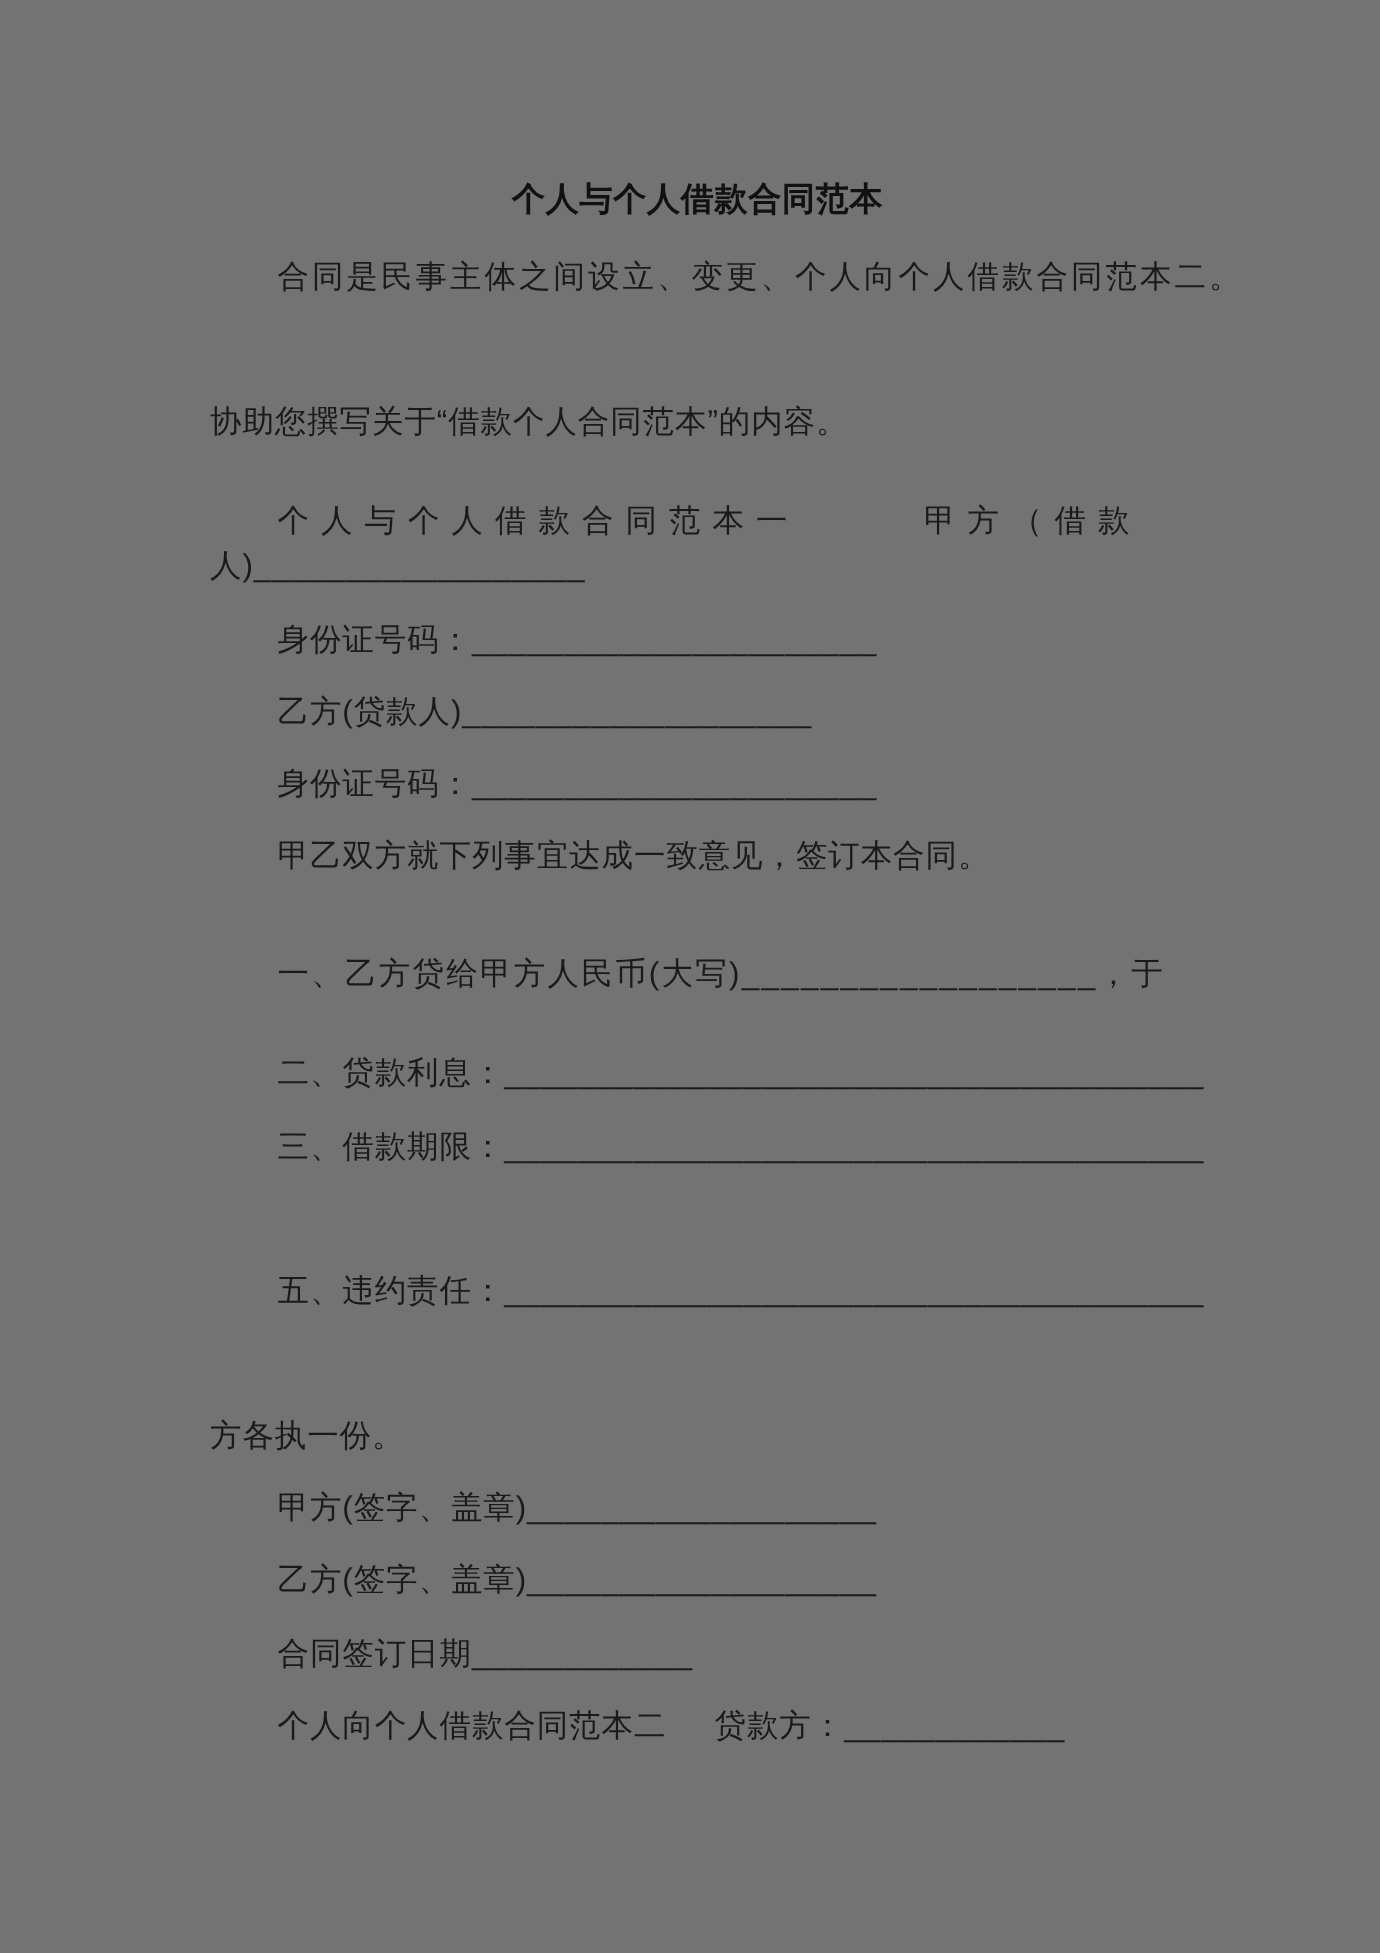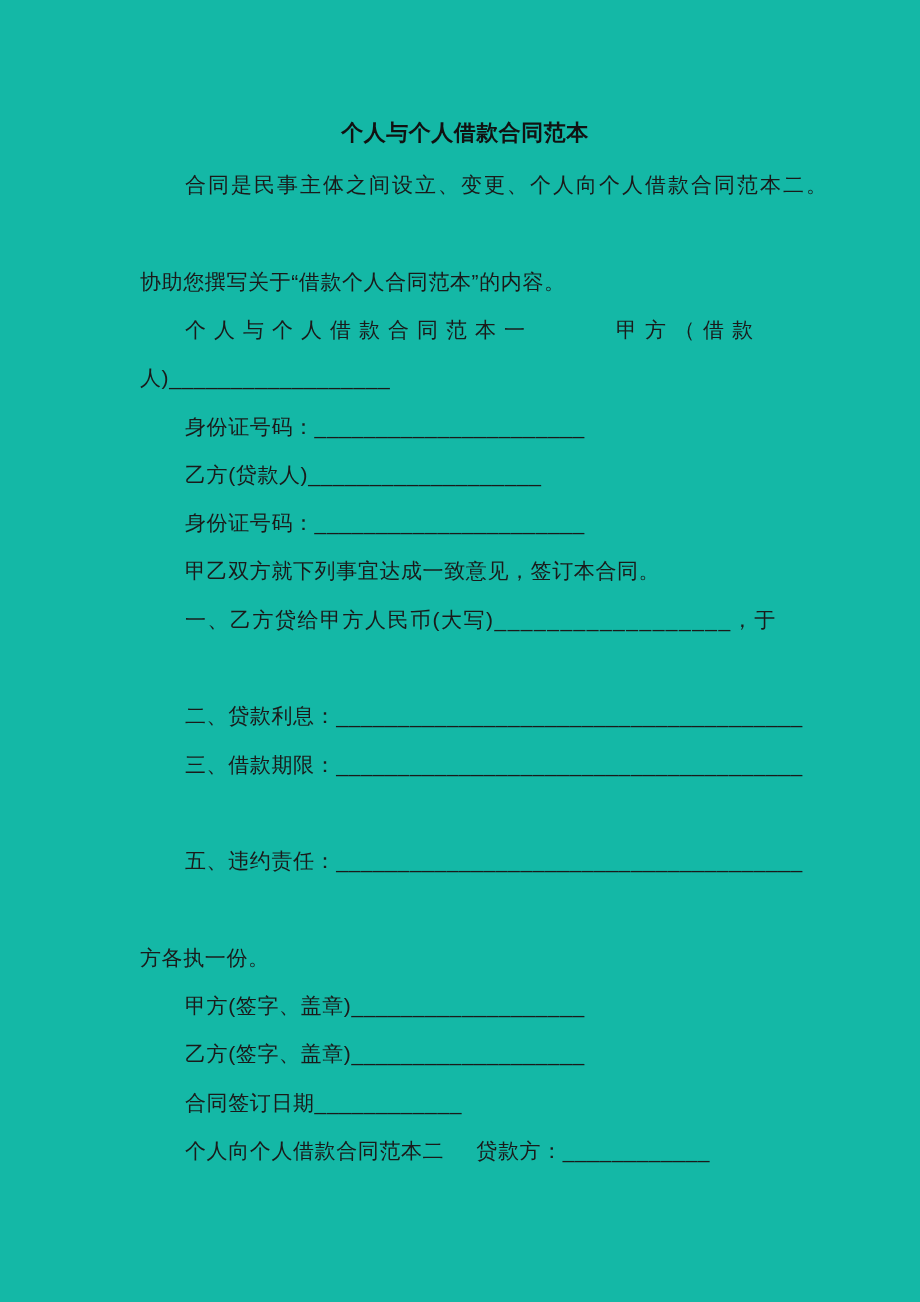--- a/index.html
+++ b/index.html
@@ -4,43 +4,43 @@
 <style>
   html, body {
     margin: 0;
     padding: 0;
     background: #ffffff;
   }
   .page {
     position: relative;
     width: 920px;
     height: 1302px;
-    background: #14b8a6;
+    background: #737373;
     overflow: hidden;
     font-family: "Liberation Sans", "DejaVu Sans", sans-serif;
     color: #1a1a1a;
   }
   .ln {
     position: absolute;
     left: 140px;
     width: 650px;
     height: 28px;
     line-height: 28px;
     font-size: 21px;
     letter-spacing: 0.6px;
     white-space: nowrap;
     color: #1a1a1a;
   }
   .indent {
     padding-left: 45px;
     width: 605px;
   }
   .ls2  { letter-spacing: 2px; }
-  .ls15 { letter-spacing: 1.5px; }
-  .ls8  { letter-spacing: 8px; }
+  .ls15 { letter-spacing: 1.5px; margin-top: 30px; }
+  .ls8  { letter-spacing: 8px; margin-top: 18px; }
   .title {
     position: absolute;
     left: 140px;
     width: 650px;
     top: 119px;
     height: 28px;
     line-height: 28px;
     text-align: center;
     font-size: 22px;
     font-weight: 600;

